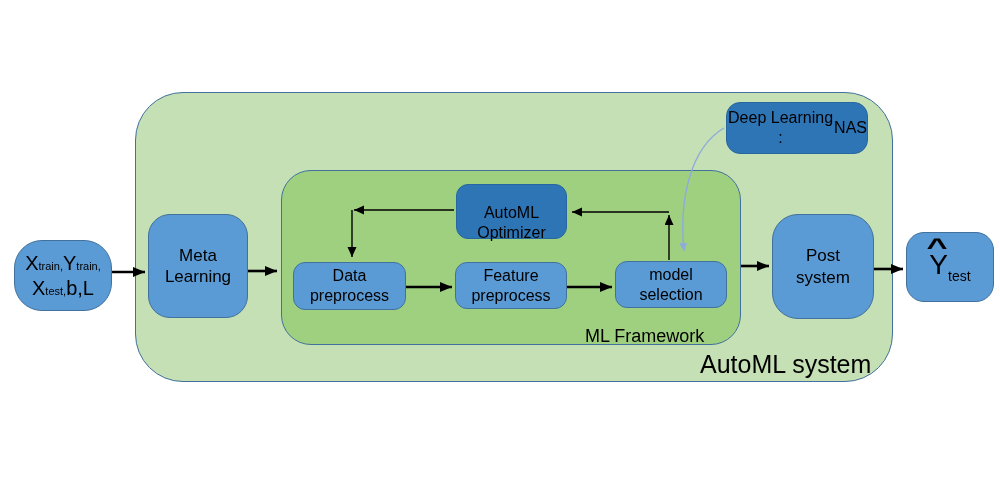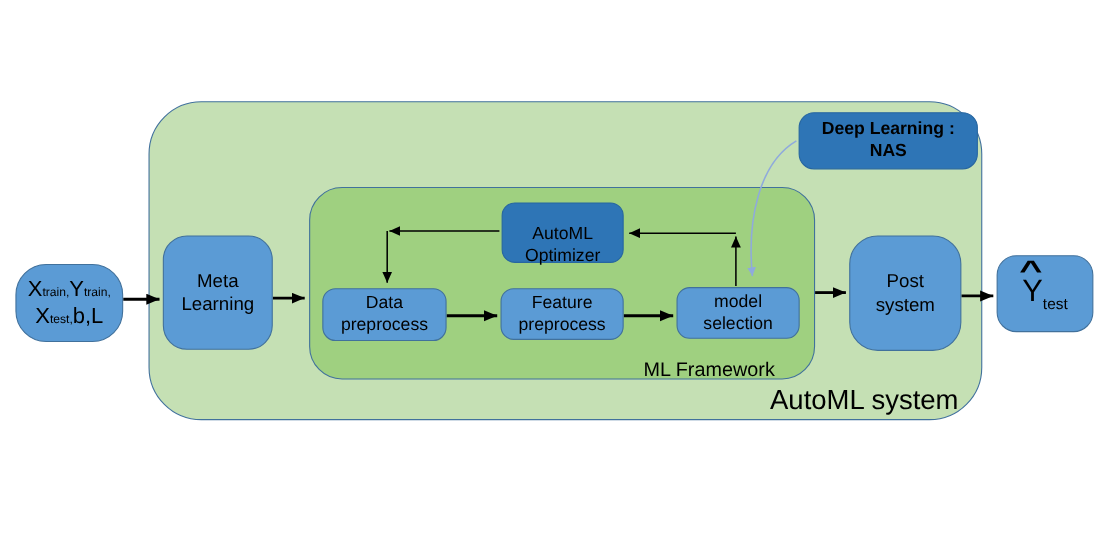--- a/index.html
+++ b/index.html
@@ -25,22 +25,22 @@
   .n-input .sub{font-size:11px;}
   .n-meta{left:148px;top:214px;width:100px;height:104px;border-radius:22px;font-size:17px;}
   .n-meta .lbl, .n-post .lbl{display:block;width:80px;}
   .n-data{left:293px;top:262px;width:113px;height:48px;border-radius:12px;font-size:16px;}
   .n-feature{left:455px;top:262px;width:112px;height:47px;border-radius:12px;font-size:16px;}
   .n-model{left:615px;top:261px;width:112px;height:47px;border-radius:12px;font-size:16px;}
   .n-model .lbl{display:block;width:80px;}
   .n-data .lbl,.n-feature .lbl{display:block;width:90px;}
   .n-optimizer{left:456px;top:184px;width:111px;height:55px;border-radius:12px;font-size:16px;}
   .n-optimizer .lbl{display:block;width:84px;margin-top:23px;}
-  .n-nas{left:726px;top:102px;width:163px;height:52px;border-radius:14px;font-size:16px;
-         flex-direction:column;font-weight:bold;}
+  .n-nas{left:726px;top:102px;width:142px;height:52px;border-radius:14px;font-size:16px;
+         flex-direction:row;}
   .n-post{left:772px;top:214px;width:102px;height:105px;border-radius:26px;font-size:17px;}
   .n-output{left:906px;top:232px;width:88px;height:70px;border-radius:18px;}
   .yhat{position:relative;display:inline-block;font-size:28px;line-height:1;}
   .yhat .hat{position:absolute;left:1px;top:-16px;font-size:24px;font-weight:700;
              transform:scaleX(1.5);display:inline-block;}
   .yhat .ysub{font-size:14px;}
   .caption{position:absolute;white-space:nowrap;}
   .cap-framework{left:585px;top:326px;width:145px;text-align:left;font-size:18px;}
   .cap-system{left:700px;top:350px;width:170px;text-align:center;font-size:25px;}
   #arrows{position:absolute;left:0;top:0;width:1000px;height:500px;pointer-events:none;}

